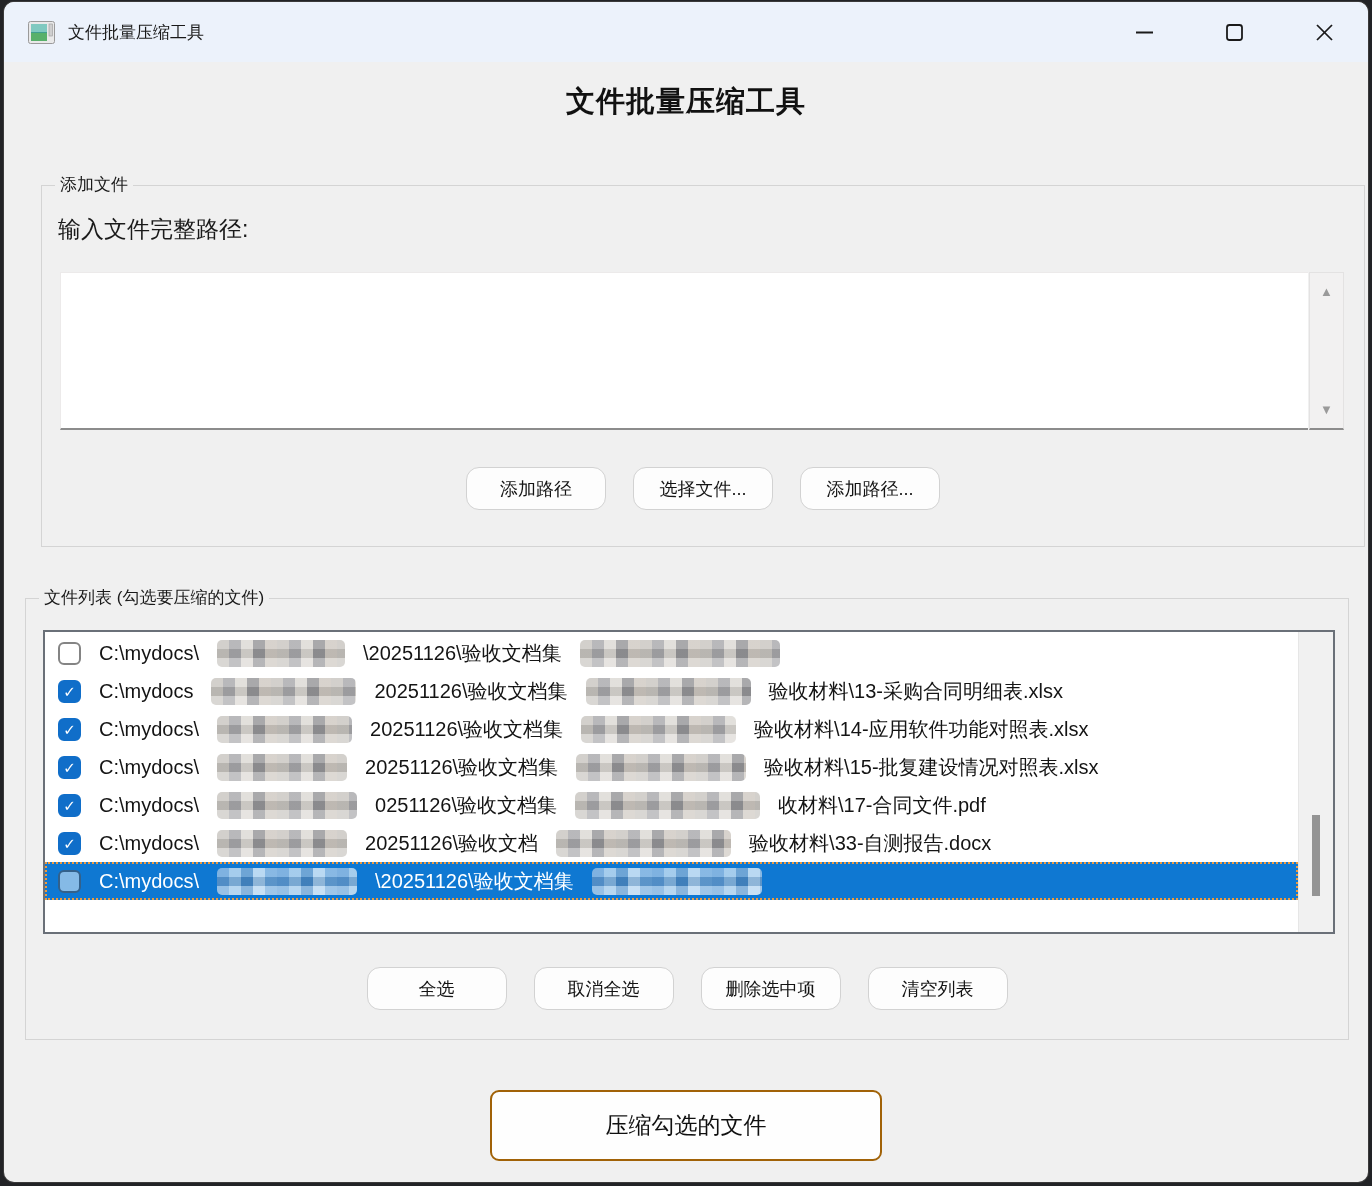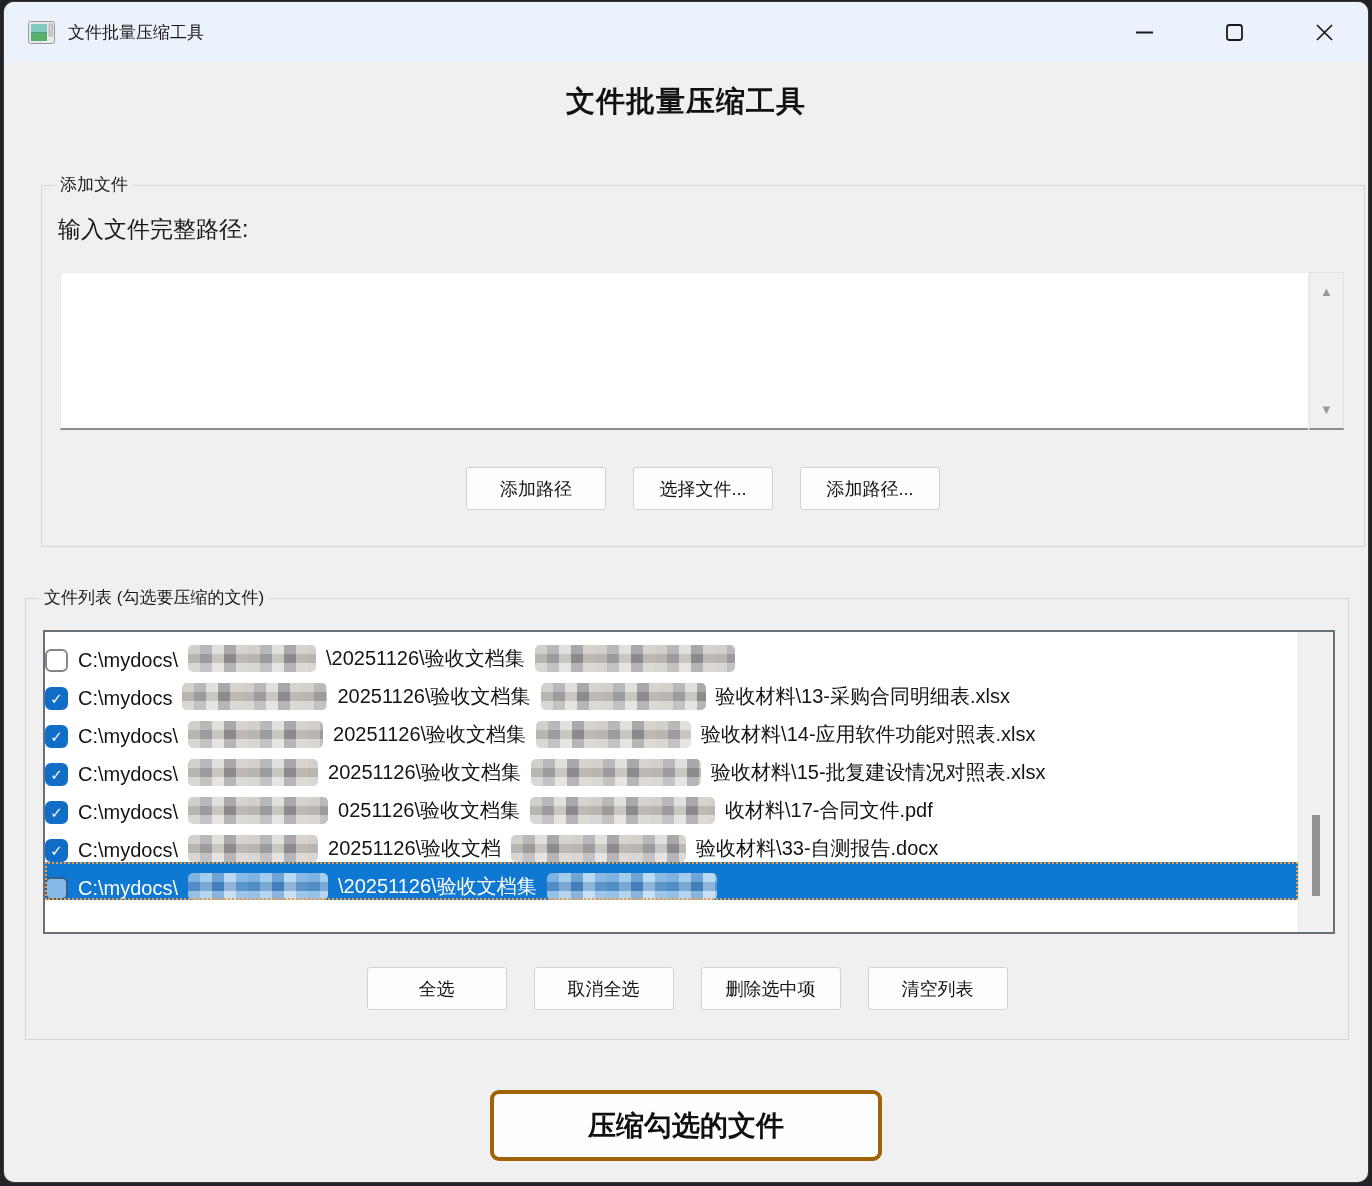--- a/index.html
+++ b/index.html
@@ -60,36 +60,36 @@
   .vscroll .arrow{
     position:absolute;left:0;right:0;text-align:center;color:#9a9a9a;font-size:13px;line-height:13px;
   }
   .vscroll .arrow.up{top:12px;}
   .vscroll .arrow.down{bottom:12px;}
   
   .btn-row{position:absolute;left:0;right:0;display:flex;justify-content:center;gap:27px;}
   .btn-row.add-btns{top:281px;}
   .btn-row.list-btns{top:368px;}
   .btn{
-    background:#fdfdfd;border:1px solid #d2d2d2;border-radius:3px;
+    background:#fdfdfd;border:1px solid #d2d2d2;border-radius:13px;
     height:43px;min-width:140px;padding:0 22px;
     font-family:inherit;font-size:18px;color:#141414;
     display:flex;align-items:center;justify-content:center;cursor:default;
   }
   
   .listframe{
     position:absolute;left:17px;top:31px;width:1288px;height:300px;
     border:2px solid #6a7078;background:#fff;display:flex;align-items:stretch;
   }
   .listrows{flex:1;overflow:hidden;padding-top:2px;}
   .list-scroll{width:34px;background:#f1f1f1;border-left:1px solid #e6e6e6;position:relative;}
   .list-thumb{position:absolute;left:13px;width:8px;top:61%;height:27%;background:#949494;}
   .row{
-    height:38px;display:flex;align-items:flex-end;gap:10px;
-    padding-left:0;font-size:20px;white-space:nowrap;overflow:hidden;color:#141414;
+    height:38px;display:flex;align-items:center;gap:18px;
+    padding-left:13px;font-size:20px;white-space:nowrap;overflow:hidden;color:#141414;
   }
   .row.selected{
     background:#0f78d2;color:#fff;
     outline:2px dotted #ee9a3d;outline-offset:-2px;
   }
   .cb{
     flex:0 0 auto;width:23px;height:23px;border-radius:6px;box-sizing:border-box;
     background:#fff;border:2px solid #848484;
     display:flex;align-items:center;justify-content:center;
   }
@@ -104,22 +104,22 @@
   .row.selected .blur{
     background:
       repeating-linear-gradient(0deg, rgba(255,255,255,.35) 0 9px, rgba(20,60,110,.18) 9px 18px, rgba(255,255,255,.20) 18px 27px),
       repeating-linear-gradient(90deg, #5f9fd9 0 12px, #8fc0e8 12px 24px, #4a8ecb 24px 36px, #a9d0ef 36px 48px, #6ba8dd 48px 60px);
   }
   .seg{flex:0 0 auto;}
   
   .compress-btn{
     position:absolute;top:1088px;left:50%;transform:translateX(-50%);
     width:392px;height:71px;border-radius:9px;
-    background:#fefefe;border:4px solid #a16207;
-    font-family:inherit;font-size:28px;font-weight:bold;color:#101010;
+    background:#fefefe;border:2px solid #a16207;
+    font-family:inherit;font-size:23px;font-weight:normal;color:#101010;
     display:flex;align-items:center;justify-content:center;cursor:default;
   }
 </style>
 </head>
 <body>
 
 <div class="window">
 
   <div class="titlebar">
     <svg class="app-icon" viewBox="0 0 27 23">

